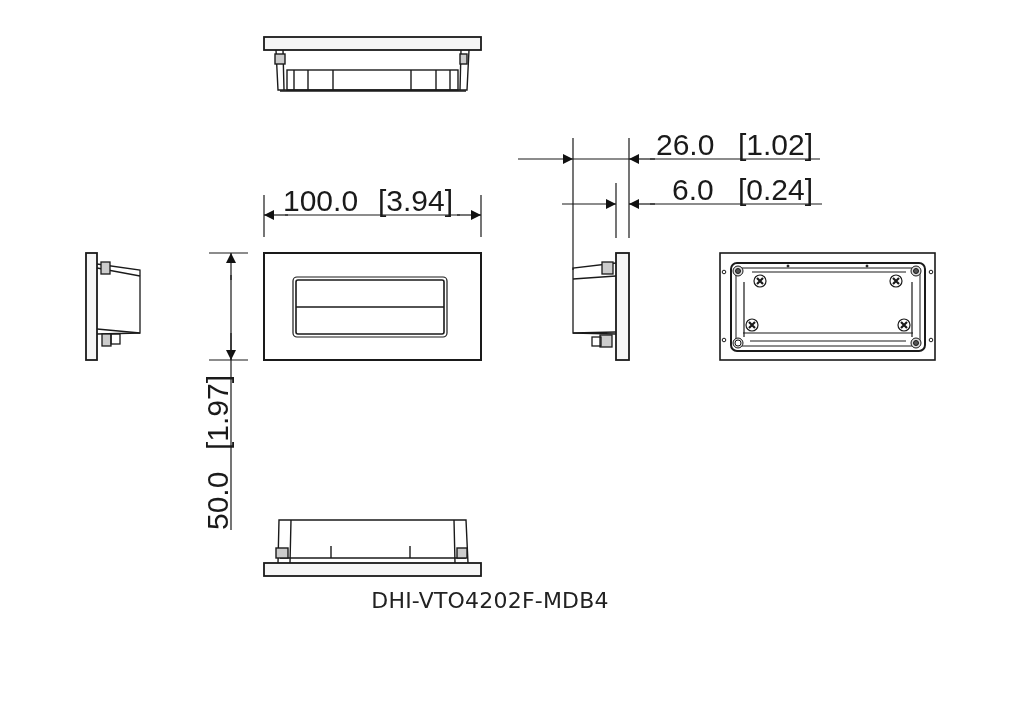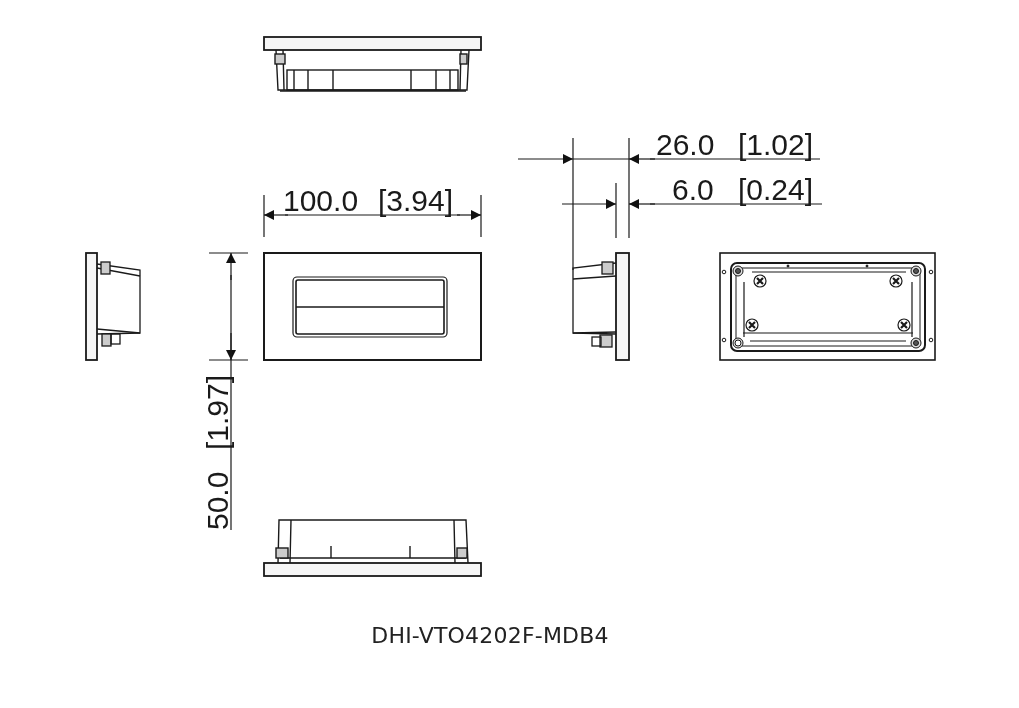--- a/index.html
+++ b/index.html
@@ -1,19 +1,19 @@
 <!DOCTYPE html>
 <html><head>
 <meta charset="utf-8">
 <style>
   html, body { margin:0; padding:0; background:#ffffff; }
   body { width:1019px; height:708px; position:relative; overflow:hidden; font-family:"DejaVu Sans", sans-serif; }
   #canvas { position:absolute; left:0; top:0; }
   .dimtext { font-family:"Liberation Sans", sans-serif; font-size:30px; fill:#1a1a1a; font-weight:300; }
-  .caption { position:absolute; left:0; width:980px; top:623px; text-align:center; font-family:"DejaVu Sans", sans-serif; font-size:22px; color:#222; letter-spacing:0.2px; }
+  .caption { position:absolute; left:0; width:980px; top:588px; text-align:center; font-family:"DejaVu Sans", sans-serif; font-size:22px; color:#222; letter-spacing:0.2px; }
 </style>
 </head>
 <body>
 
 <svg id="canvas" width="1019" height="708" viewBox="0 0 1019 708">
   <defs>
     <marker id="arr" viewBox="0 0 10 10" refX="10" refY="5" markerWidth="22" markerHeight="10" markerUnits="userSpaceOnUse" orient="auto">
       <path d="M0,0 L10,5 L0,10 z" fill="#111"></path>
     </marker>
   </defs>

